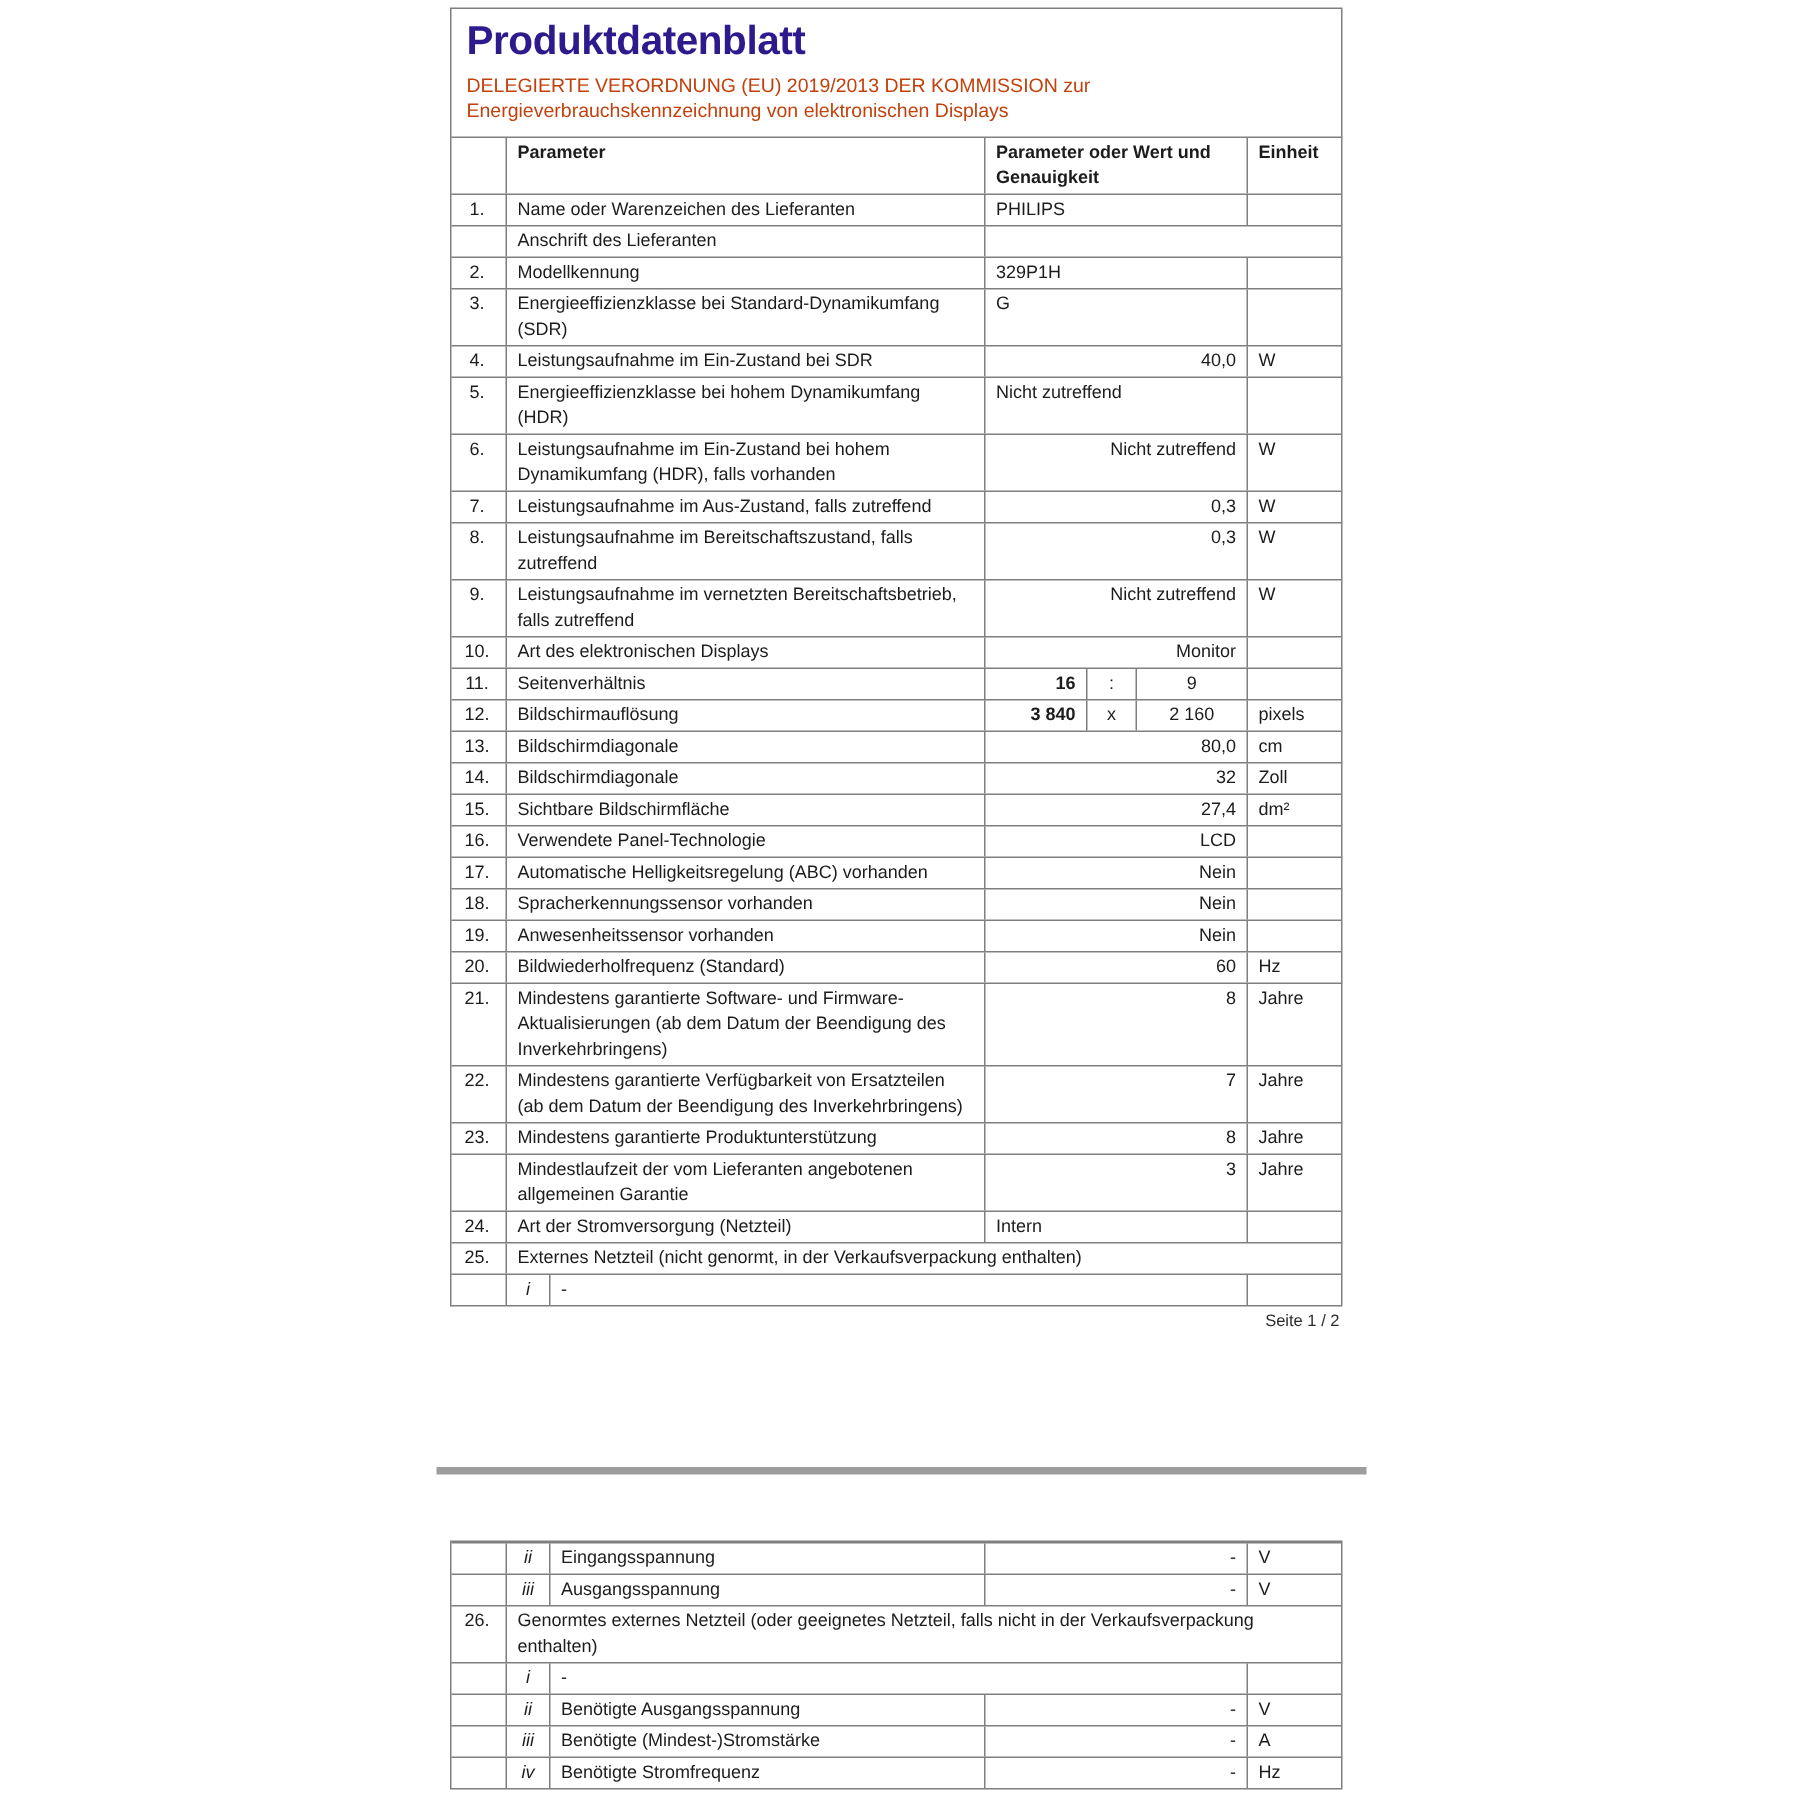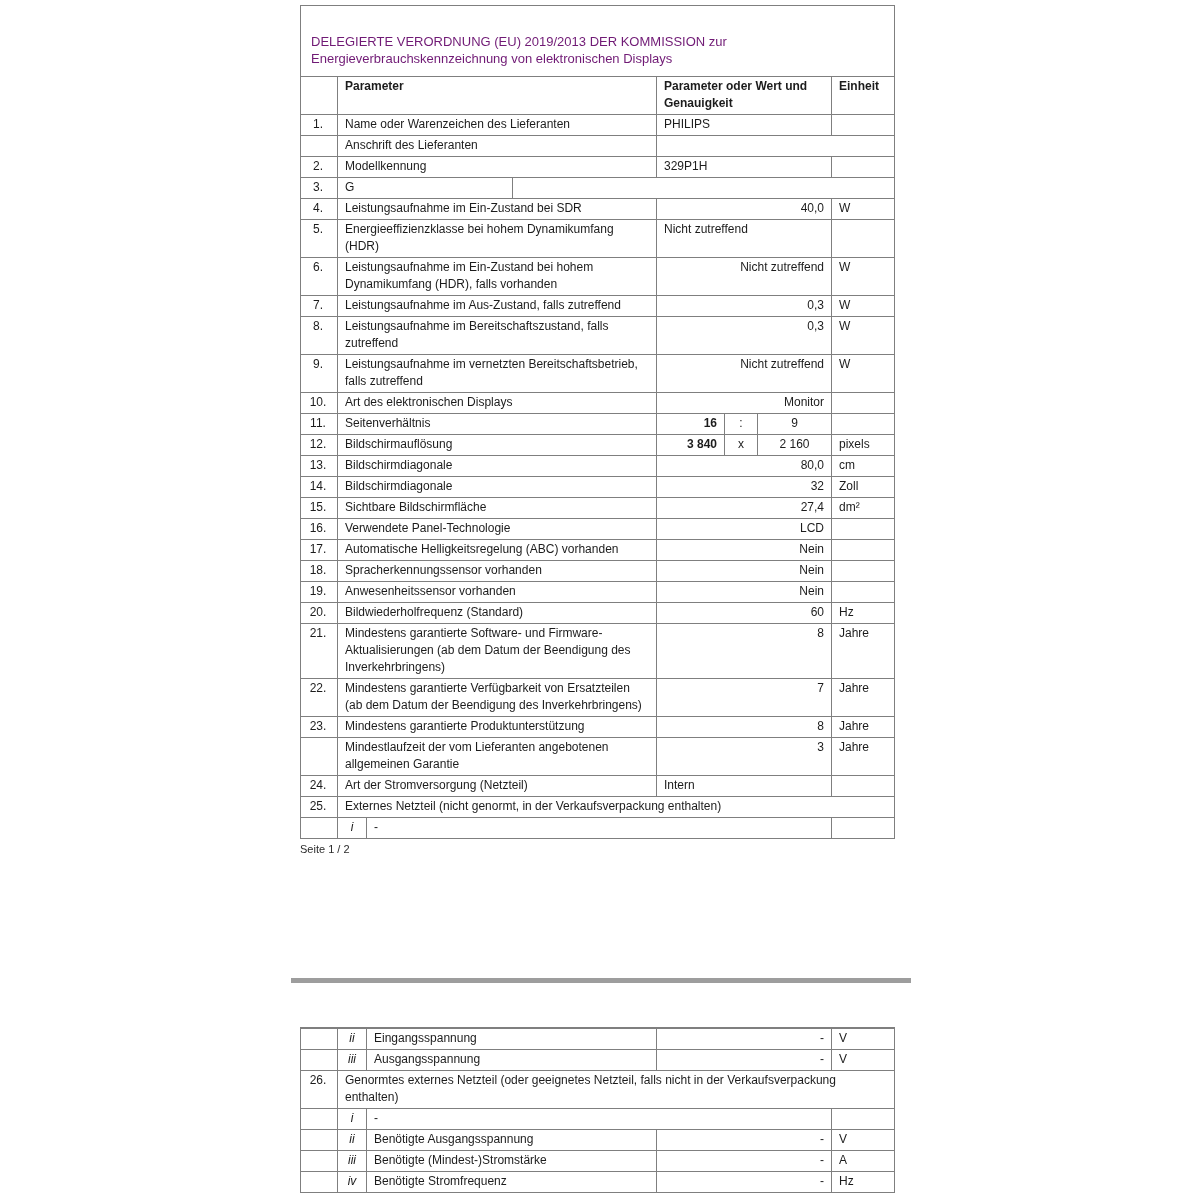--- a/index.html
+++ b/index.html
@@ -27,24 +27,24 @@
 
   .title-block { padding: 5px 10px 9px 10px; }
   .doc-title {
     color: #2e1a8c;
     font-weight: bold;
     font-size: 27px;
     line-height: 32px;
     letter-spacing: -0.3px;
   }
   .doc-subtitle {
-    margin-top: 22px;
+    margin-top: 5px;
     font-size: 13px;
     line-height: 17px;
-    color: #701a75;
+    color: #c2410c;
     max-width: 575px;
   }
 
   .t-row { display: flex; border-top: 1px solid #7f7f7f; align-items: stretch; }
   .sheet > .t-row:first-child { border-top: none; }
 
   .c {
     box-sizing: border-box;
     border-right: 1px solid #7f7f7f;
     padding: 1px 7px 2px 7px;
@@ -66,21 +66,21 @@
   .c-span  { width: 556px; padding-right: 2px; }
   .c-dash  { width: 465px; }
 
   .al { text-align: left; }
   .ar { text-align: right; }
 
   .t-header .c { font-weight: bold; }
 
   .page-footer {
     margin-top: 3px;
-    text-align: left;
+    text-align: right;
     font-size: 11px;
     line-height: 14px;
     color: #2b2b2b;
     padding-right: 2px;
   }
 
   .page-break-bar {
     position: absolute;
     left: 291px;
     top: 978px;
@@ -90,20 +90,21 @@
   }
 </style>
 </head>
 <body>
 
 <div class="stage">
 
   <div class="page1">
     <div class="sheet">
       <div class="title-block">
+        <div class="doc-title">Produktdatenblatt</div>
         <div class="doc-subtitle">DELEGIERTE VERORDNUNG (EU) 2019/2013 DER KOMMISSION zur Energieverbrauchskennzeichnung von elektronischen Displays</div>
       </div>
       <div class="t-row t-header">
         <div class="c c-num"></div>
         <div class="c c-param">Parameter</div>
         <div class="c c-val">Parameter oder Wert und Genauigkeit</div>
         <div class="c c-unit">Einheit</div>
       </div>
       <div id="rows-p1">
           <div class="t-row">
@@ -118,20 +119,21 @@
             <div class="c c-unit"></div>
           </div>
           <div class="t-row">
             <div class="c c-num">2.</div>
             <div class="c c-param">Modellkennung</div>
             <div class="c c-val al">329P1H</div>
             <div class="c c-unit"></div>
           </div>
           <div class="t-row">
             <div class="c c-num">3.</div>
+            <div class="c c-param">Energieeffizienzklasse bei Standard-Dynamikumfang (SDR)</div>
             <div class="c c-val al">G</div>
             <div class="c c-unit"></div>
           </div>
           <div class="t-row">
             <div class="c c-num">4.</div>
             <div class="c c-param">Leistungsaufnahme im Ein-Zustand bei SDR</div>
             <div class="c c-val ar">40,0</div>
             <div class="c c-unit">W</div>
           </div>
           <div class="t-row">

